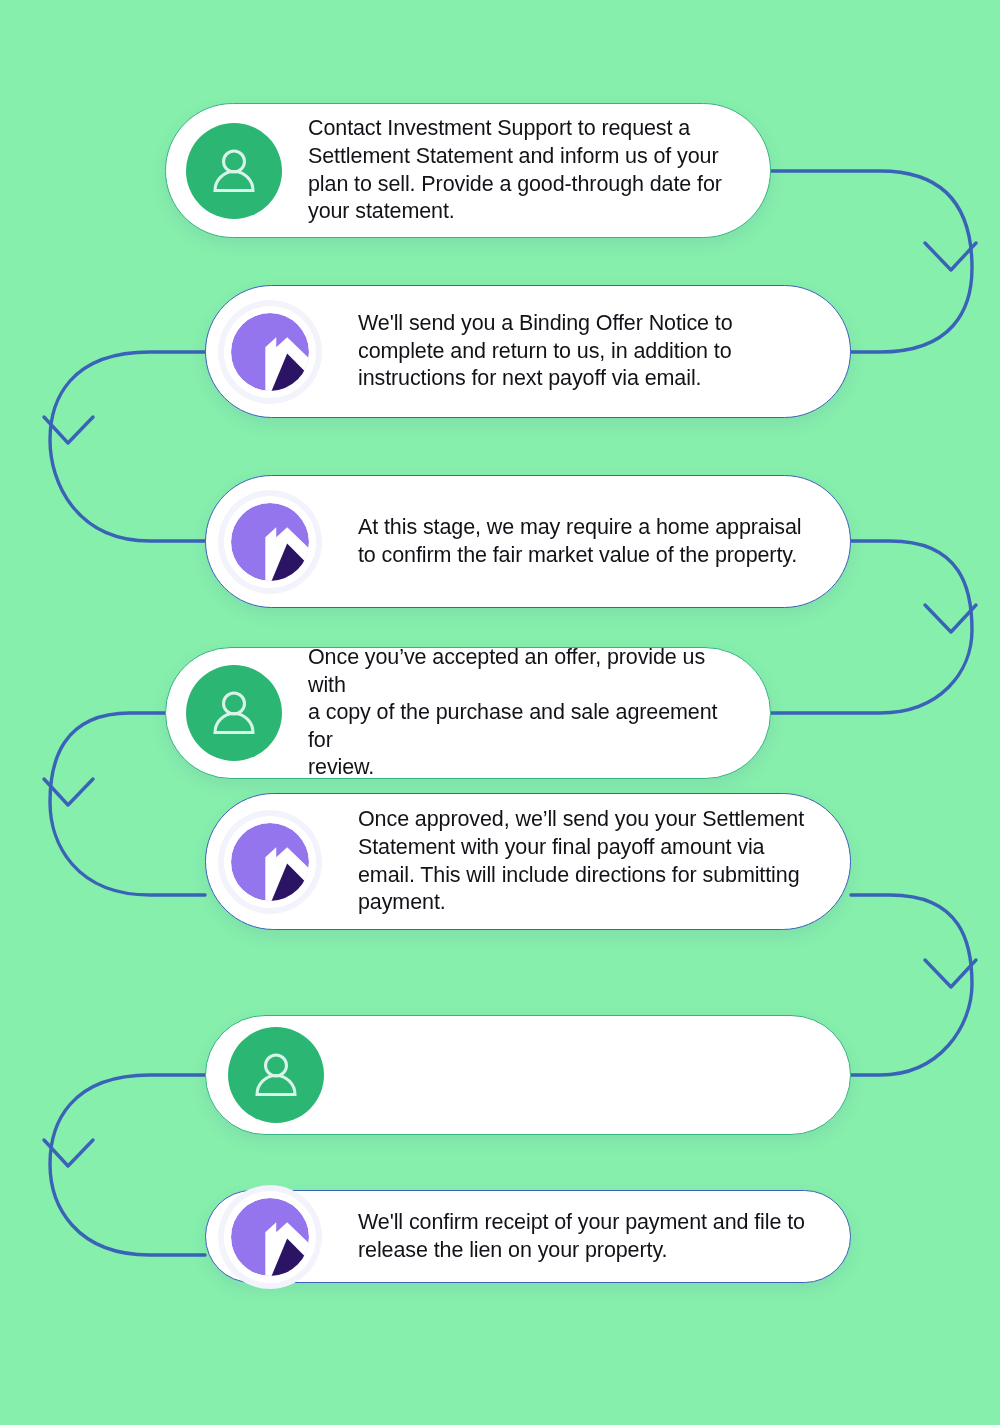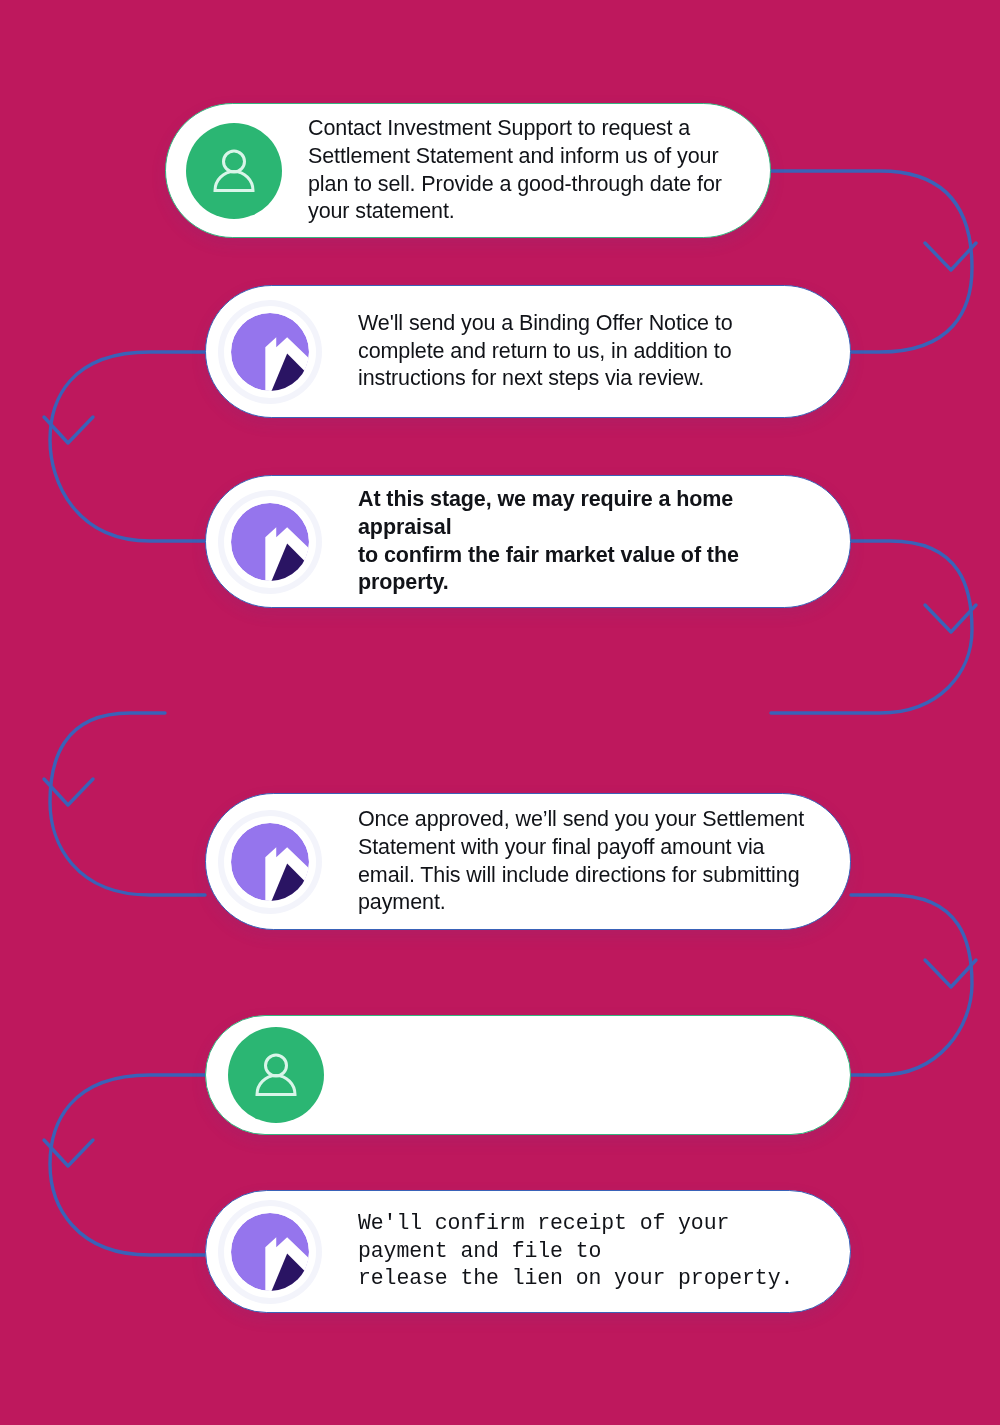--- a/index.html
+++ b/index.html
@@ -10,21 +10,21 @@
     width: 1000px;
     height: 1425px;
     background: #eff2fc;
     font-family: "Liberation Sans", sans-serif;
     overflow: hidden;
   }
   #stage {
     position: relative;
     width: 1000px;
     height: 1425px;
-    background: #be185d;
+    background: #86efac;
   }
   
   #connectors {
     position: absolute;
     left: 0;
     top: 0;
     width: 1000px;
     height: 1425px;
     z-index: 1;
   }
@@ -85,33 +85,33 @@
     white-space: pre-line;
   }
 
   
   #card-1 { left: 165px; top: 103px;  width: 606px; height: 135px; padding: 0 26px 0 20px; }
   #card-1 .card-text { margin-left: 26px; }
 
   #card-2 { left: 205px; top: 285px;  width: 646px; height: 133px; padding: 0 26px 0 18px; }
   #card-2 .card-text { margin-left: 42px; }
 
-  #card-3 { left: 205px; top: 475px;  width: 646px; height: 133px; padding: 0 26px 0 18px; font-weight: bold; }
+  #card-3 { left: 205px; top: 475px;  width: 646px; height: 133px; padding: 0 26px 0 18px; }
   #card-3 .card-text { margin-left: 42px; }
 
   #card-4 { left: 165px; top: 647px;  width: 606px; height: 132px; padding: 0 26px 0 20px; }
   #card-4 .card-text { margin-left: 26px; }
 
   #card-5 { left: 205px; top: 793px;  width: 646px; height: 137px; padding: 0 22px 0 18px; }
   #card-5 .card-text { margin-left: 42px; }
 
   #card-6 { left: 205px; top: 1015px; width: 646px; height: 120px; padding: 0 26px 0 22px; }
   #card-6 .card-text { margin-left: 36px; }
 
-  #card-7 { left: 205px; top: 1190px; width: 646px; height: 123px; padding: 0 26px 0 18px; font-family: Liberation Mono, monospace; }
+  #card-7 { left: 205px; top: 1190px; width: 646px; height: 93px; padding: 0 26px 0 18px; }
   #card-7 .card-text { margin-left: 42px; }
 </style>
 </head>
 <body>
 
 <div id="stage">
 
   <svg id="connectors" viewBox="0 0 1000 1425" width="1000" height="1425" aria-hidden="true">
     <g fill="none" stroke="#3a62b8" stroke-width="3.4" stroke-linecap="round" stroke-linejoin="round">
 
@@ -168,37 +168,50 @@
       <span class="logo-badge">
         <svg width="78" height="78" viewBox="0 0 100 100">
           <circle cx="50" cy="50" r="50" fill="#9575ed"></circle>
           <path d="M44 100 L44 44 L58 31 L58 44 L72 31 L100 58 L100 100 Z" fill="#ffffff"></path>
           <path d="M72 52 L100 80 L100 100 L52 100 Z" fill="#2a1463"></path>
         </svg>
       </span>
     </span>
     <div class="card-text">We'll send you a Binding Offer Notice to
 complete and return to us, in addition to
-instructions for next steps via review.</div>
+instructions for next payoff via email.</div>
   </div>
 
   <div class="card blue" id="card-3">
     <span class="icon-wrap">
       <span class="logo-badge">
         <svg width="78" height="78" viewBox="0 0 100 100">
           <circle cx="50" cy="50" r="50" fill="#9575ed"></circle>
           <path d="M44 100 L44 44 L58 31 L58 44 L72 31 L100 58 L100 100 Z" fill="#ffffff"></path>
           <path d="M72 52 L100 80 L100 100 L52 100 Z" fill="#2a1463"></path>
         </svg>
       </span>
     </span>
     <div class="card-text">At this stage, we may require a home appraisal
 to confirm the fair market value of the property.</div>
   </div>
 
+  <div class="card green" id="card-4">
+    <span class="icon-wrap">
+      <span class="person-badge">
+        <svg width="58" height="58" viewBox="0 0 58 58" fill="none" stroke="#d9f5e9" stroke-width="3">
+          <circle cx="29" cy="19.5" r="10.5"></circle>
+          <path d="M10 48.5 a19 19 0 0 1 38 0 Z"></path>
+        </svg>
+      </span>
+    </span>
+    <div class="card-text">Once you’ve accepted an offer, provide us with
+a copy of the purchase and sale agreement for
+review.</div>
+  </div>
 
   <div class="card blue" id="card-5">
     <span class="icon-wrap">
       <span class="logo-badge">
         <svg width="78" height="78" viewBox="0 0 100 100">
           <circle cx="50" cy="50" r="50" fill="#9575ed"></circle>
           <path d="M44 100 L44 44 L58 31 L58 44 L72 31 L100 58 L100 100 Z" fill="#ffffff"></path>
           <path d="M72 52 L100 80 L100 100 L52 100 Z" fill="#2a1463"></path>
         </svg>
       </span>

